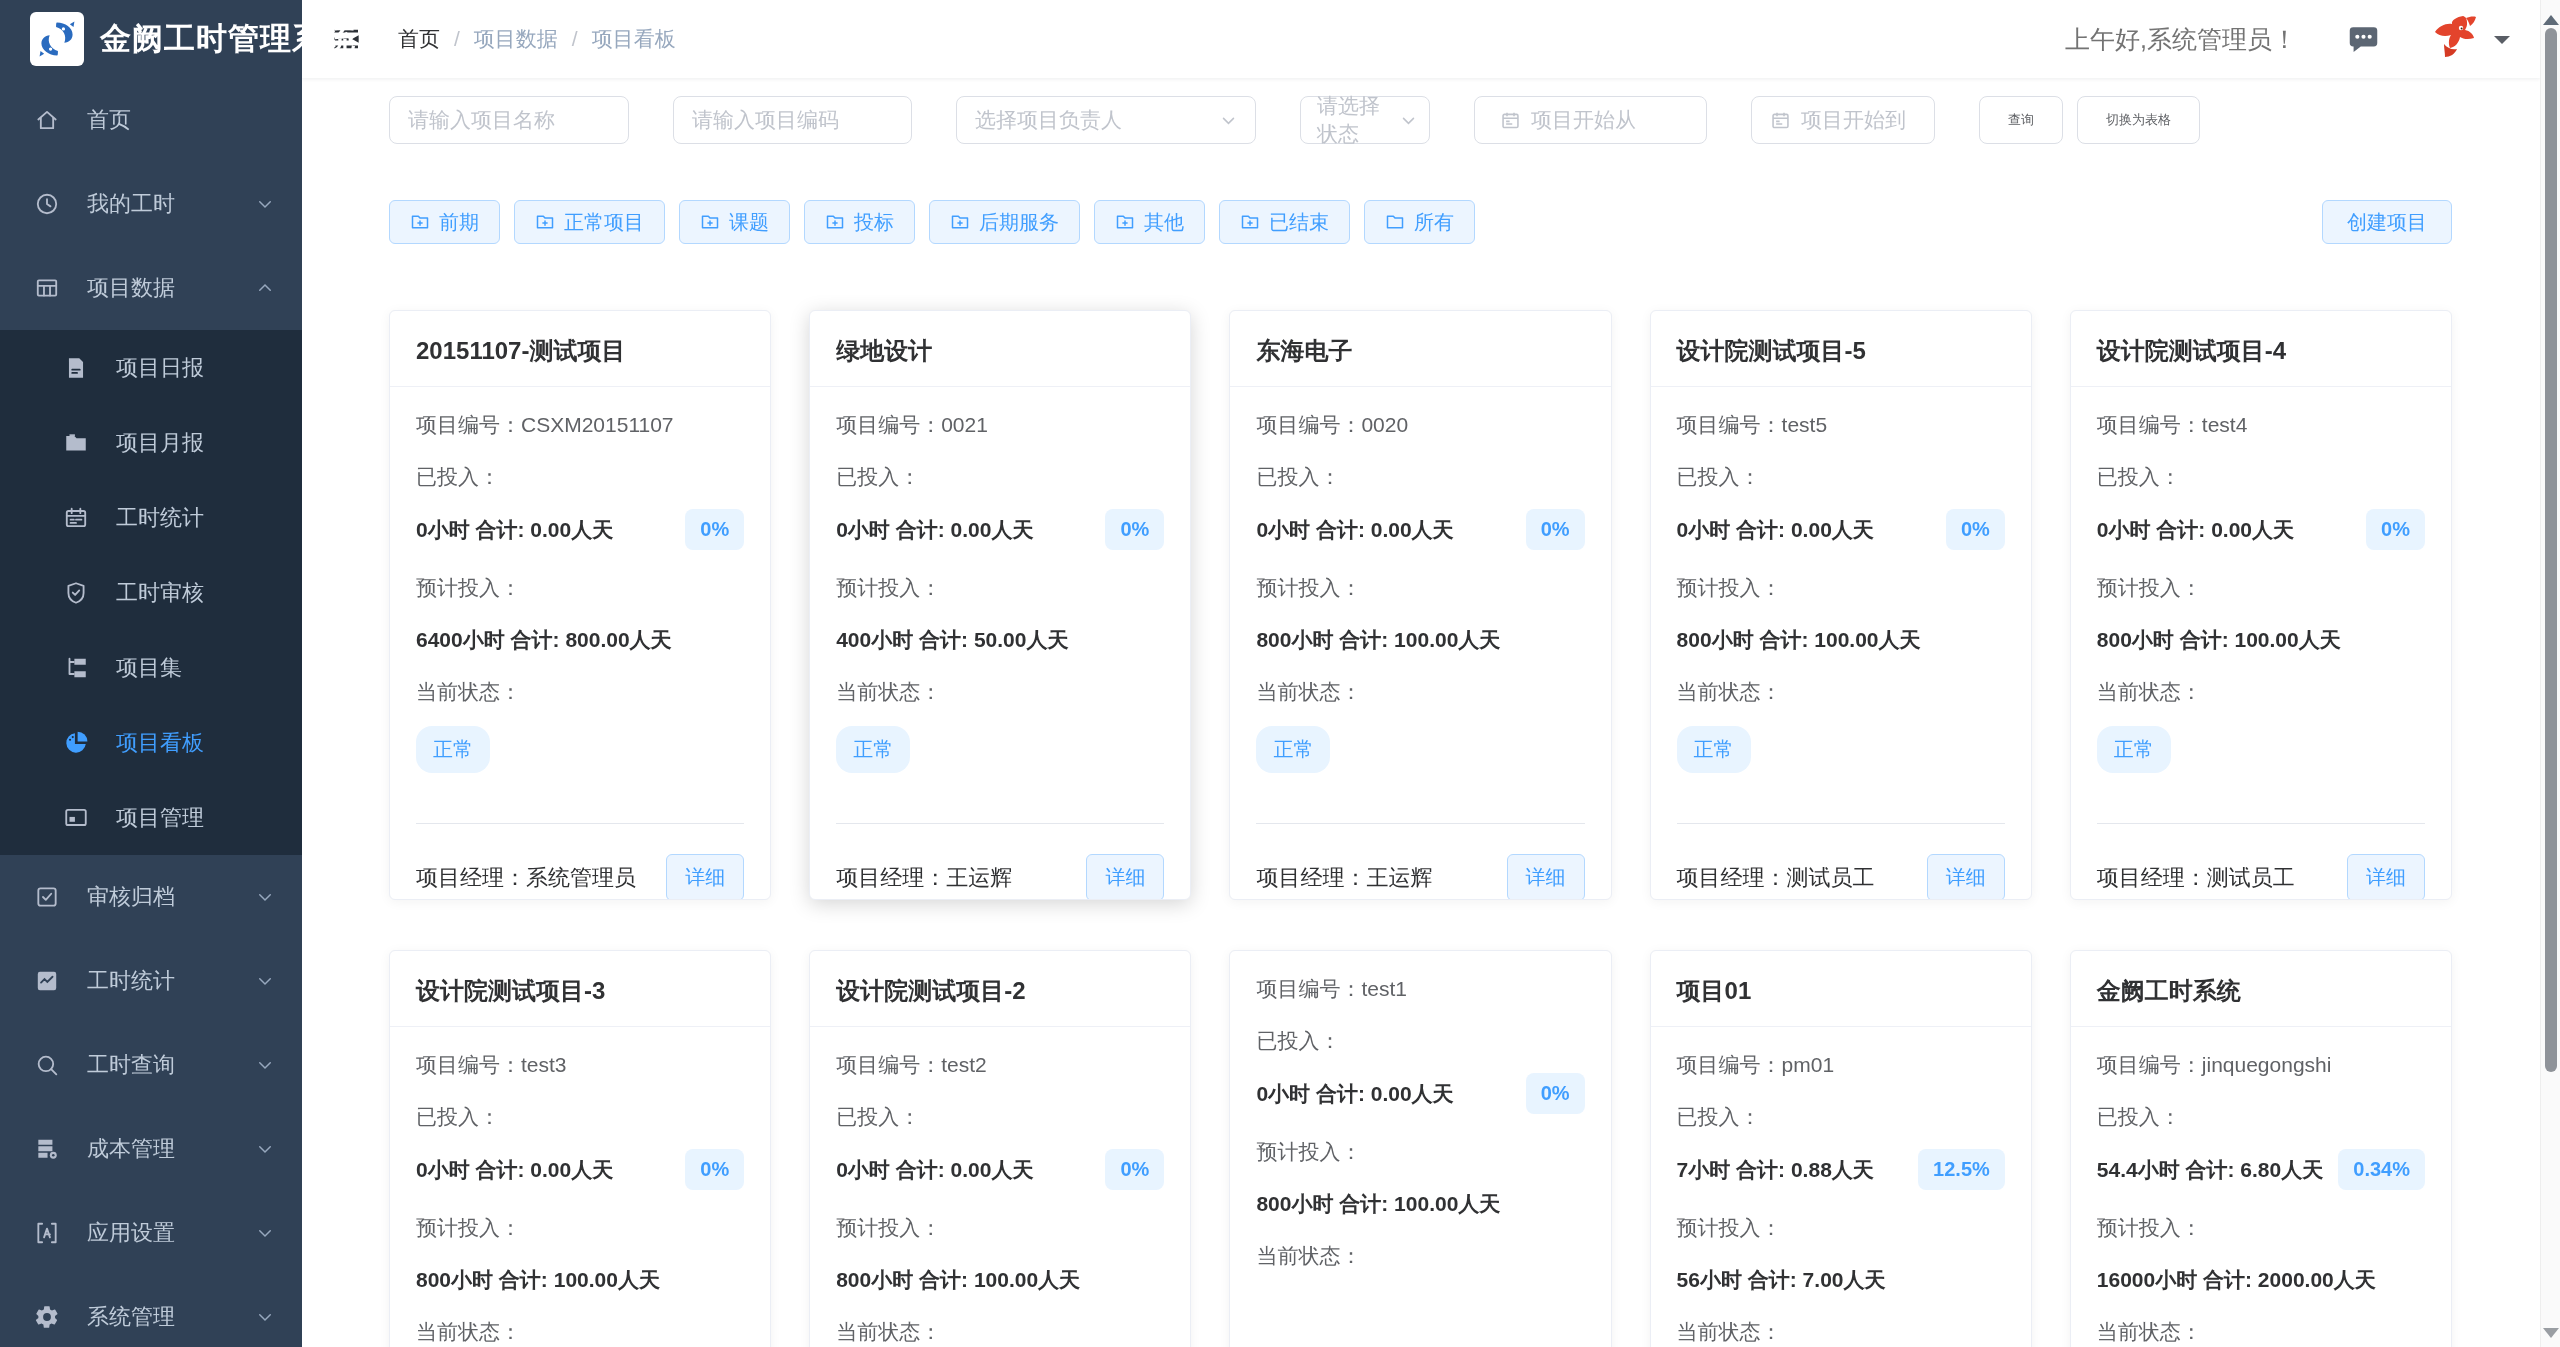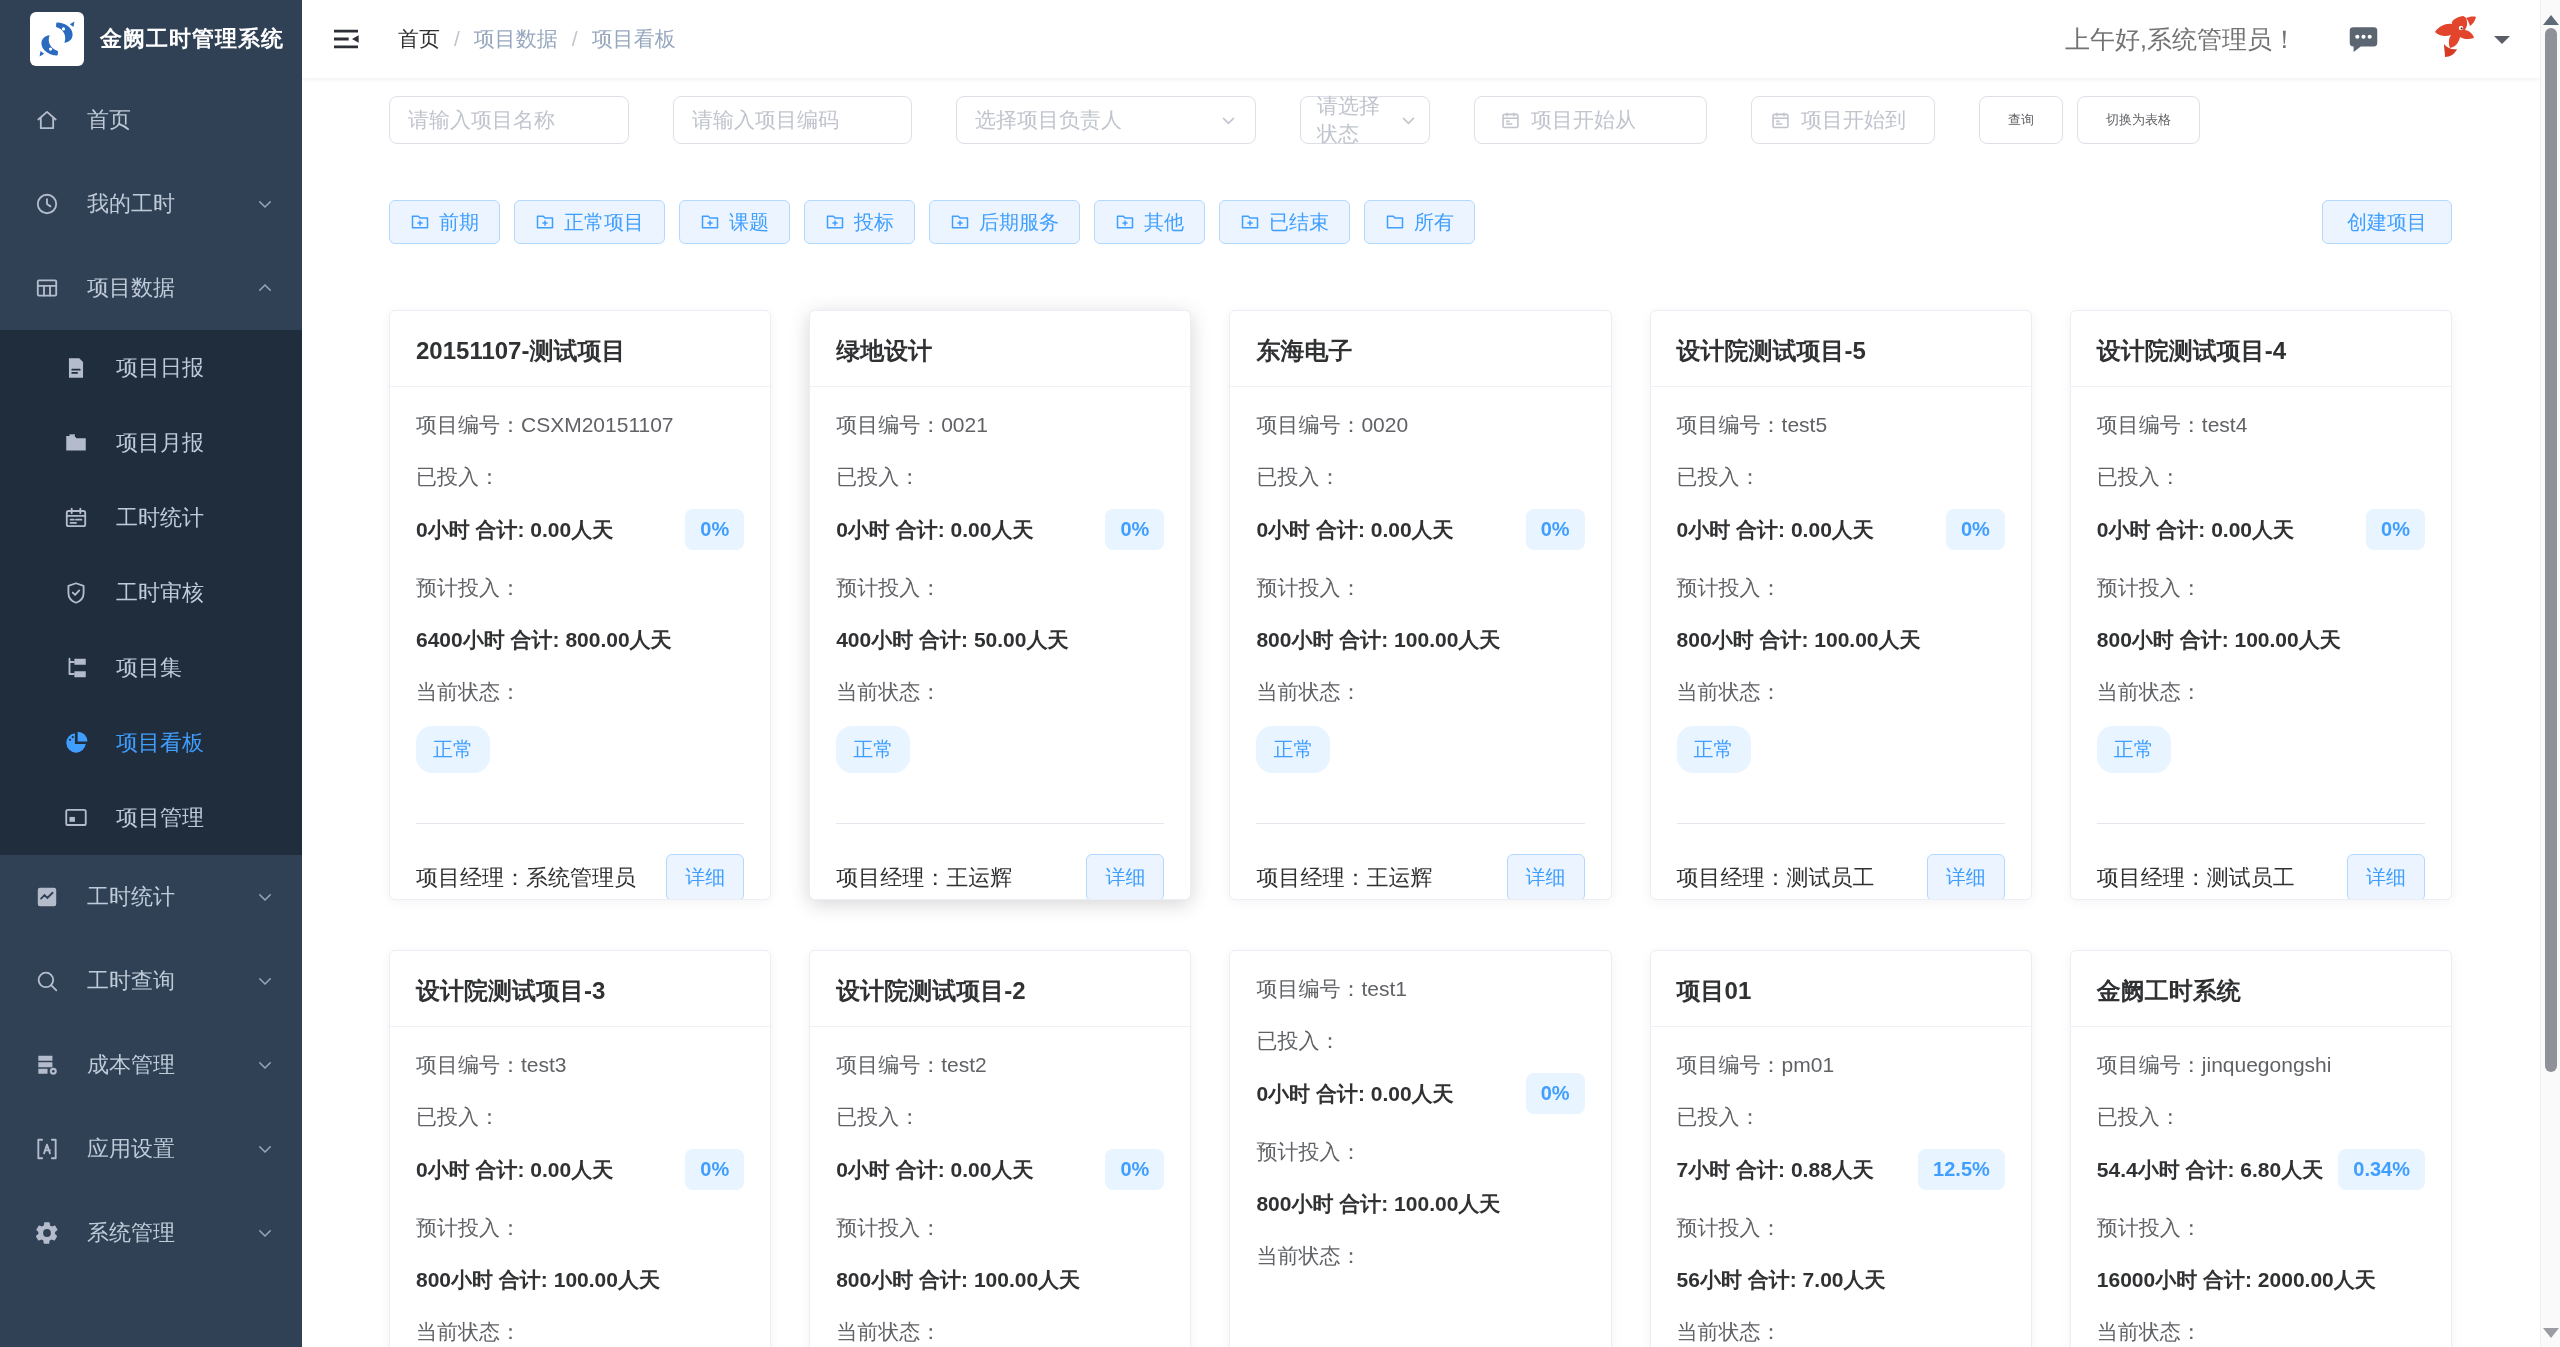--- a/index.html
+++ b/index.html
@@ -4,21 +4,21 @@
 <style>
   * { margin:0; padding:0; box-sizing:border-box; }
   html,body { width:2560px; height:1347px; overflow:hidden; background:#fff;
     font-family:"Liberation Sans","DejaVu Sans",sans-serif; }
   svg { display:block; }
 
   
   .sidebar { position:fixed; left:0; top:0; width:302px; height:100%; background:#304156; z-index:10; }
   .logo-block { height:78px; display:flex; align-items:center; padding-left:30px; }
   .logo-img { width:54px; height:54px; background:#fff; border-radius:6px; display:flex; align-items:center; justify-content:center; flex:none; }
-  .logo-title { color:#fff; font-size:22px; font-weight:bold; margin-left:16px; letter-spacing:1px; white-space:nowrap; }
+  .logo-title { color:#fff; font-size:31px; font-weight:bold; margin-left:16px; letter-spacing:1px; white-space:nowrap; }
   .menu-item { height:84px; display:flex; align-items:center; padding:0 28px 0 33px; color:#bfcbd9; font-size:22px; cursor:pointer; }
   .mi-icon { width:28px; height:28px; margin-right:26px; color:#b4bccc; flex:none; display:flex; align-items:center; justify-content:center; }
   .mi-icon svg { width:26px; height:26px; }
   .mi-label { flex:1; white-space:nowrap; }
   .mi-chevron { color:#97a8be; display:flex; }
   .mi-chevron svg { width:18px; height:18px; }
   .mi-chevron.up svg { transform:rotate(180deg); }
   .submenu { background:#1f2d3d; }
   .submenu .menu-item { height:75px; padding-left:62px; }
   .menu-item.active, .menu-item.active .mi-icon { color:#409eff; }
@@ -215,20 +215,34 @@
             <svg viewBox="0 0 24 24" fill="none" stroke="currentColor" stroke-width="1.7" stroke-linecap="round" stroke-linejoin="round">
               <rect x="3" y="4.5" width="18" height="14" rx="1.5"></rect>
               <path fill="currentColor" stroke="none" d="M6 11h5v4.5H6z"></path>
             </svg>
           </span>
     <span class="mi-label">项目管理</span>
 
   </div>
 </div>
     <div id="menu-bottom">
+  <div class="menu-item">
+    <span class="mi-icon">
+            <svg viewBox="0 0 24 24" fill="none" stroke="currentColor" stroke-width="1.7" stroke-linecap="round" stroke-linejoin="round">
+              <rect x="4" y="4" width="16" height="16" rx="2"></rect>
+              <path d="M8.3 12l2.6 2.6 5-5.6"></path>
+            </svg>
+          </span>
+    <span class="mi-label">审核归档</span>
+    <span class="mi-chevron down">
+      <svg viewBox="0 0 24 24" fill="none" stroke="currentColor" stroke-width="2" stroke-linecap="round">
+              <path d="M5 9l7 7 7-7"></path>
+            </svg>
+    </span>
+  </div>
 
   <div class="menu-item">
     <span class="mi-icon">
             <svg viewBox="0 0 24 24">
               <rect x="3.5" y="3.5" width="17" height="17" rx="2" fill="currentColor"></rect>
               <path d="M6.5 13.5l3.2-3.2 2.6 2.6 4.8-4.8" stroke="#304156" stroke-width="1.7" fill="none" stroke-linecap="round"></path>
             </svg>
           </span>
     <span class="mi-label">工时统计</span>
     <span class="mi-chevron down">

